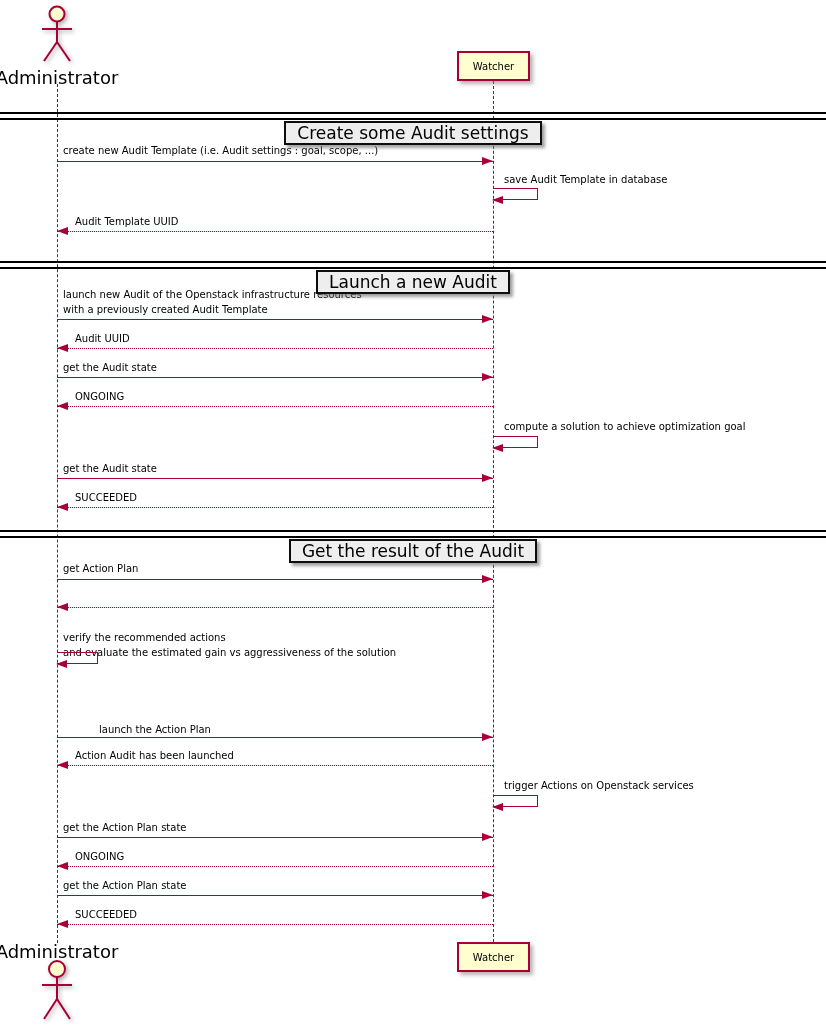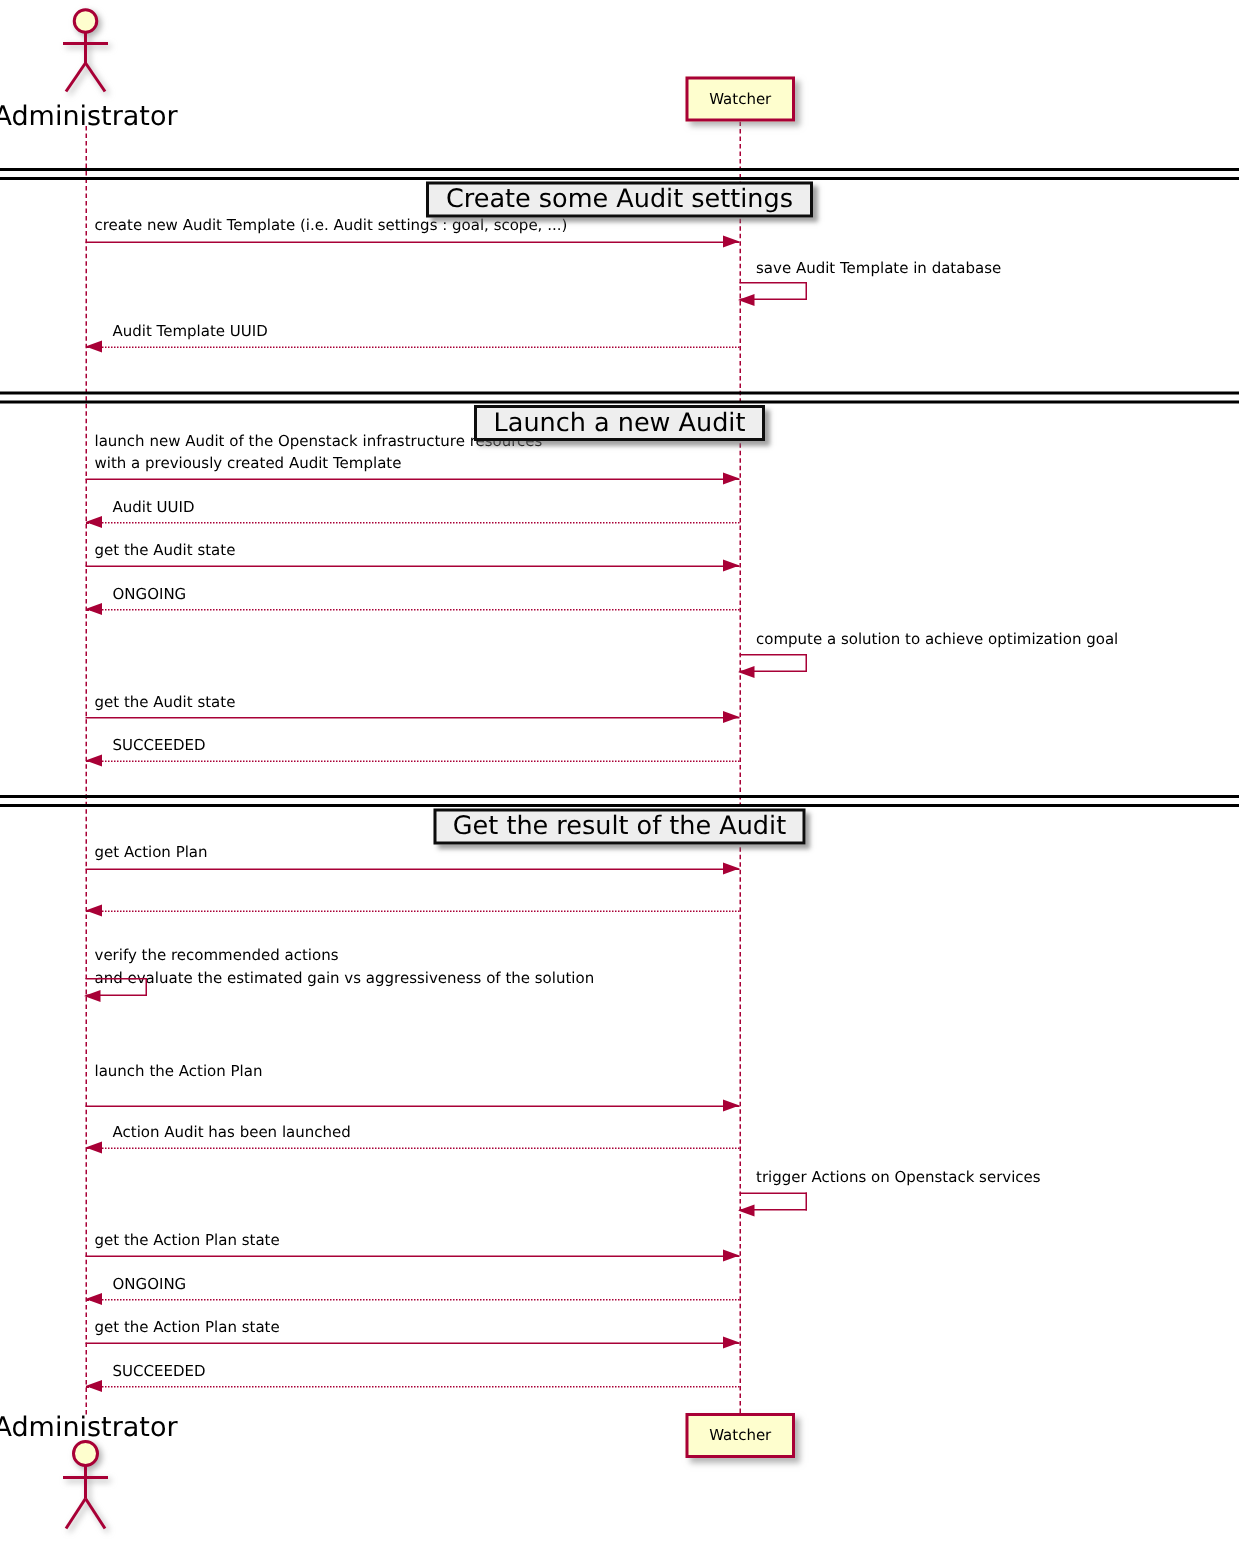--- a/index.html
+++ b/index.html
@@ -125,21 +125,21 @@
   <div class="msg-label from-left" style="top:561px;">get Action Plan</div>
   <div class="arrow solid right" style="top:579px;"></div>
 
   <div class="arrow dotted left" style="top:607px;"></div>
 
   <div class="msg-label from-left" style="top:619px;margin-top:11px;">verify the recommended actions
 and evaluate the estimated gain vs aggressiveness of the solution</div>
   <div class="self-loop admin" style="top:652px;"></div>
 
 
-  <div class="msg-label from-left" style="top:707px;">launch the Action Plan</div>
+  <div class="msg-label from-left" style="top:722px;margin-left:36px;">launch the Action Plan</div>
   <div class="arrow solid right" style="top:737px;"></div>
 
   <div class="msg-label to-left" style="top:748px;">Action Audit has been launched</div>
   <div class="arrow dotted left" style="top:765px;"></div>
 
   <div class="msg-label right-side" style="top:778px;">trigger Actions on Openstack services</div>
   <div class="self-loop watcher" style="top:795px;"></div>
 
   <div class="msg-label from-left" style="top:820px;">get the Action Plan state</div>
   <div class="arrow solid right" style="top:837px;"></div>

